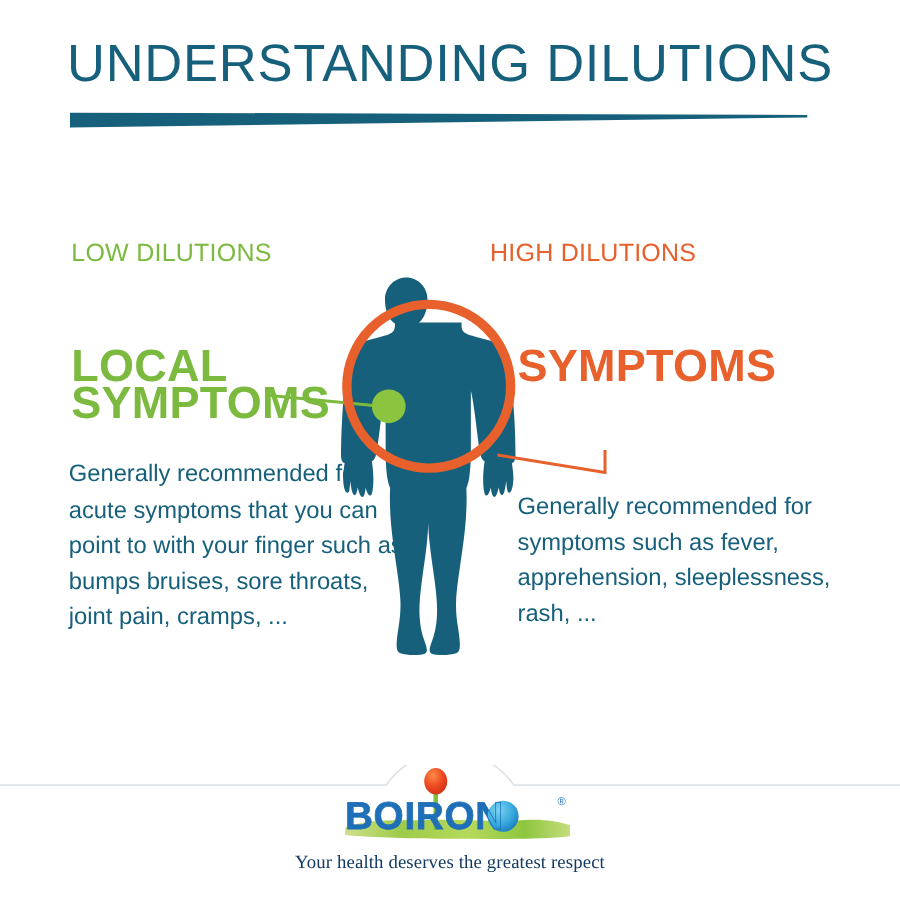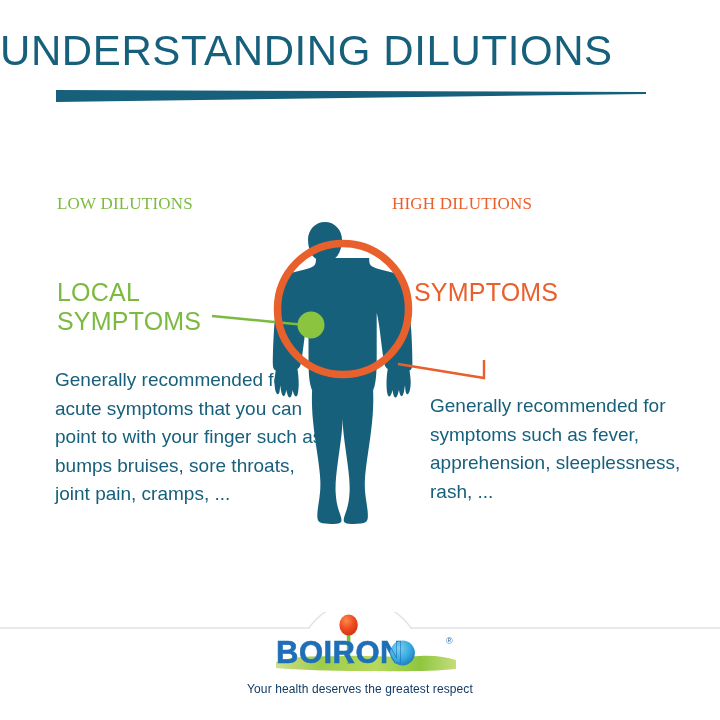--- a/index.html
+++ b/index.html
@@ -19,71 +19,71 @@
     height: 720px;
     background: #ffffff;
   }
 
   
   #title-block {
     position: absolute;
     left: 0;
     top: 28px;
     width: 720px;
+    text-align: center;
   }
   #page-title {
     font-size: 42px;
     letter-spacing: 0.6px;
     color: #17607c;
     font-weight: 400;
     line-height: 1.1;
     white-space: nowrap;
   }
   #title-rule {
     position: absolute;
     left: 56px;
     top: 90px;
     width: 590px;
     height: 14px;
   }
 
   
   .col-heading {
     position: absolute;
-    font-size: 17px;
+    font-size: 20px;
     line-height: 29px;
     font-weight: 400;
     letter-spacing: 0.2px;
     white-space: nowrap;
-    font-family: Liberation Serif, serif;
   }
   .col-heading.low  { left: 57px;  top: 189px; color: #7cba3f; }
   .col-heading.high { left: 392px; top: 189px; color: #e8602b; }
 
   .sub-heading {
     position: absolute;
-    font-size: 25px;
+    font-size: 36px;
     line-height: 29px;
-    font-weight: 400;
+    font-weight: 700;
     letter-spacing: 0.2px;
     white-space: nowrap;
   }
   .sub-heading.local   { left: 57px;  top: 278px; color: #7cba3f; text-align: left; }
   .sub-heading.general { left: 414px; top: 278px; color: #e8602b; text-align: left; }
 
   
   .body-text {
     position: absolute;
     color: #17607c;
     font-size: 19px;
     line-height: 28.5px;
     font-weight: 400;
   }
   .body-text.left  { left: 55px;  top: 366px; width: 270px; }
-  .body-text.right { left: 414px; top: 392px; width: 268px; margin-left: 16px; }
+  .body-text.right { left: 414px; top: 392px; width: 268px; }
 
   
   #figure-layer {
     position: absolute;
     left: 0;
     top: 0;
     width: 720px;
     height: 720px;
     pointer-events: none;
   }
@@ -103,22 +103,23 @@
     width: 192px;
     height: 64px;
   }
   #brand-tagline {
     position: absolute;
     left: 0;
     top: 682px;
     width: 720px;
     text-align: center;
     color: #123a63;
-    font-size: 12px;
+    font-size: 15px;
     letter-spacing: 0.1px;
+    font-family: Liberation Serif, serif;
   }
 </style>
 </head>
 <body>
 
 <div id="poster">
 
   <div id="title-block">
     <div id="page-title">UNDERSTANDING DILUTIONS</div>
   </div>

